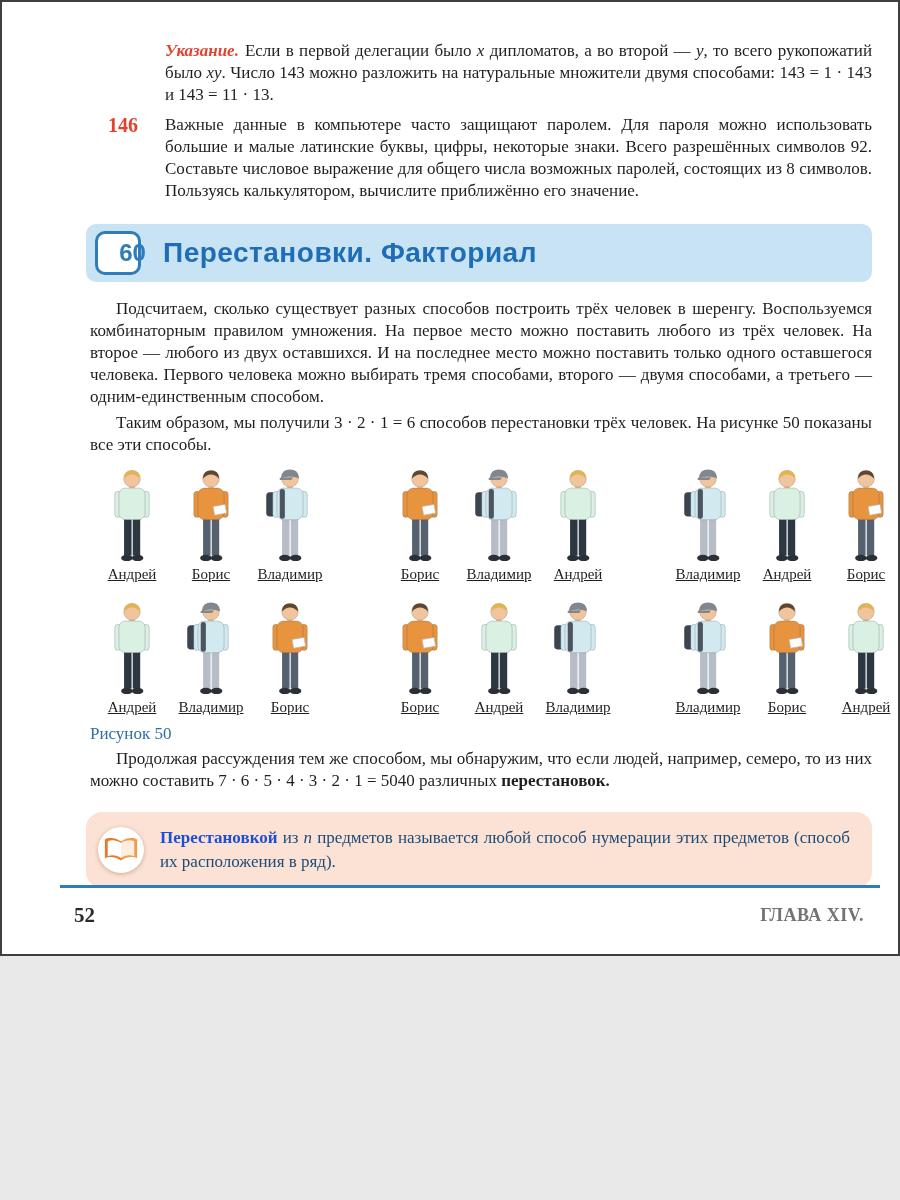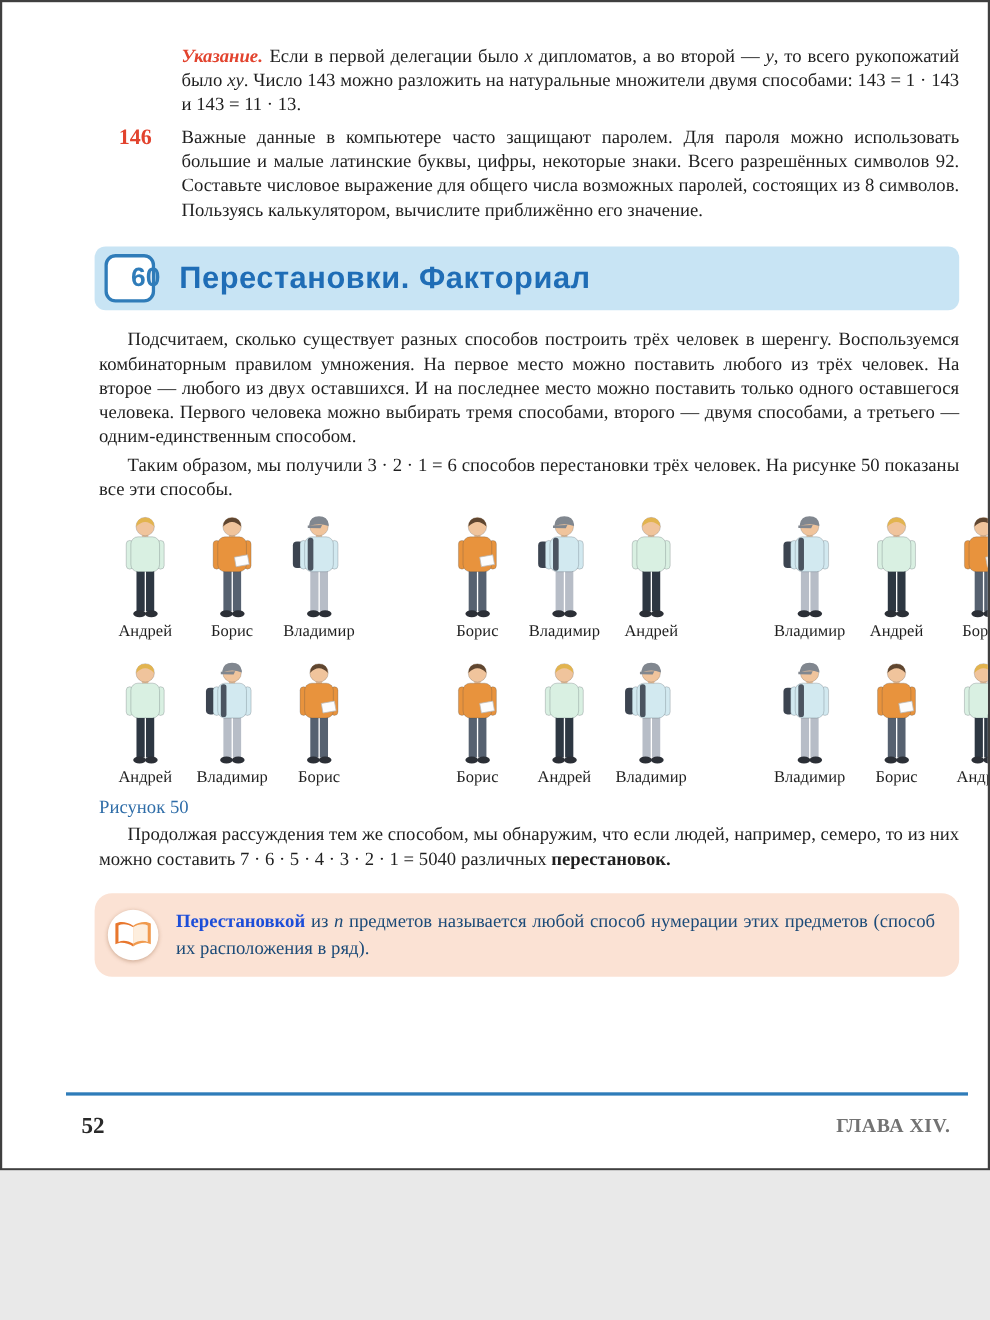--- a/index.html
+++ b/index.html
@@ -1,18 +1,18 @@
 <!DOCTYPE html>
 <html lang="ru"><head>
 <meta charset="utf-8">
 <style>
   html,body { margin:0; padding:0; background:#e9e9e9; }
   .page {
     position:relative;
-    width:900px; height:1064px;
+    width:900px; height:956px;
     margin:0 auto;
     background:#ffffff;
     border:2px solid #3f3f3f;
     box-sizing:border-box;
     font-family:"Liberation Serif", serif;
     color:#1f1f1f;
     overflow:hidden;
   }
   .content { padding:38px 26px 0 88px; }
 
@@ -42,21 +42,21 @@
   .section-title {
     margin-left:22px;
     font-family:"Liberation Sans", sans-serif; font-weight:bold;
     font-size:28px; color:#1f6db6; letter-spacing:0.5px;
   }
 
   .para { margin:4px 0 0 0; font-size:17px; line-height:22px; text-align:justify; text-indent:26px; }
   .para.first { margin-top:16px; }
 
   .figure { margin:12px 0 0 4px; }
-  .figure-row { display:flex; column-gap:68px; }
+  .figure-row { display:flex; column-gap:54px;text-decoration:underline; }
   .figure-row + .figure-row { margin-top:18px; }
   .person-group { display:flex; column-gap:3px; }
   .person { width:76px; display:flex; flex-direction:column; align-items:center; }
   .person-icon { line-height:0; }
   .person-label { font-size:15px; margin-top:2px; color:#1f1f1f; white-space:nowrap; }
 
   .figure-caption { margin:8px 0 0 0; font-size:17px; color:#2f6da8; }
 
   .definition-box {
     position:relative;

